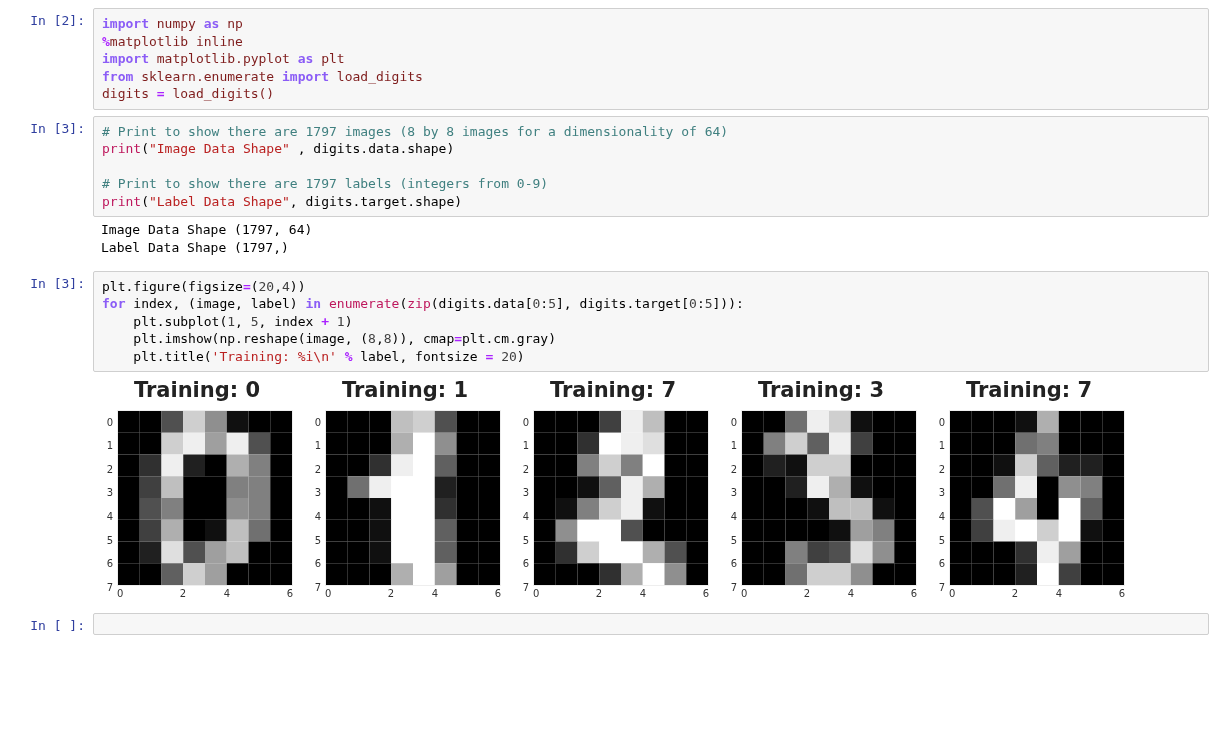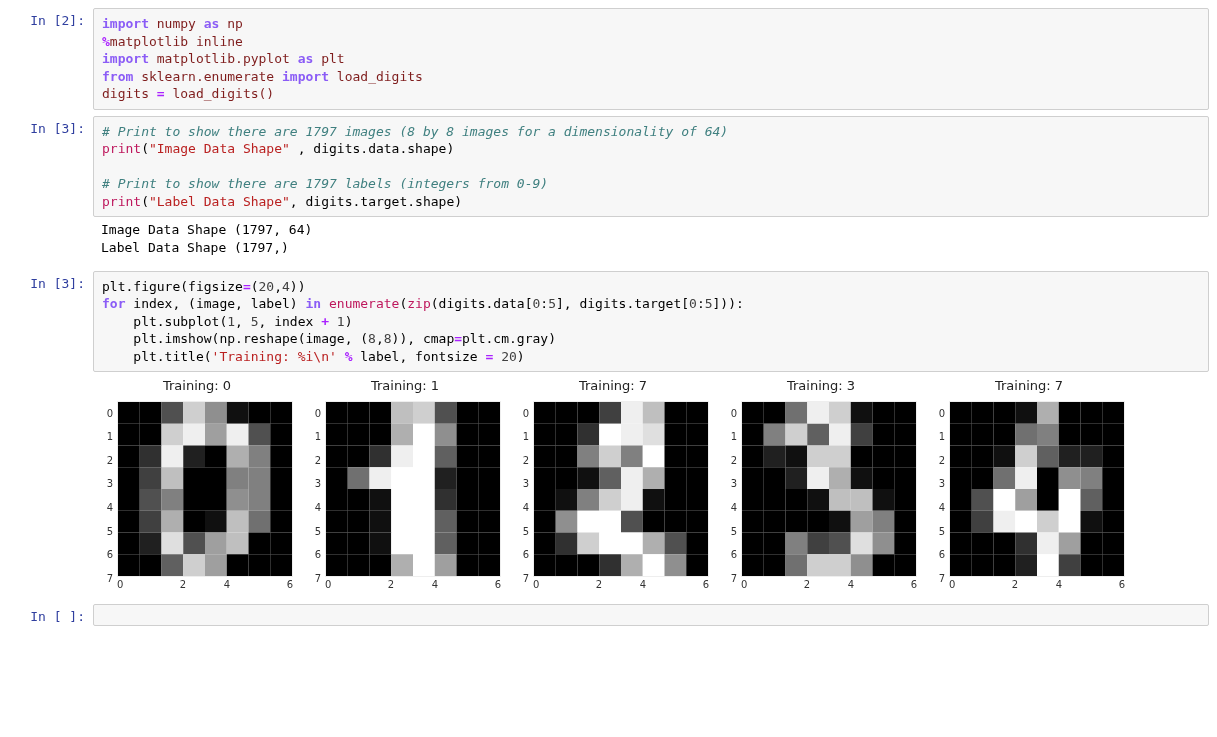--- a/index.html
+++ b/index.html
@@ -50,42 +50,43 @@
     font-size: 13px;
     line-height: 1.35;
     white-space: pre;
   }
 
   
   .tok-kw      { color: #8b5cf6; font-weight: 700; }                    
   .tok-op      { color: #AA22FF; font-weight: 700; }  
   .tok-num     { color: #404040; }                    
   .tok-str     { color: #BA2121; }                    
-  .tok-cmt     { color: #408080; font-style: italic; }
+  .tok-cmt     { color: #408080; }
   .tok-bi      { color: #be185d; }                    
   .tok-name    { color: #7f1d1d; }
 
   
   .figure {
     display: flex;
     flex-wrap: nowrap;
     gap: 16px;
     padding: 6px 0 8px 8px;
   }
   .subplot {
     display: flex;
     flex-direction: column;
     align-items: center;
   }
   .sub-title {
     font-family: "DejaVu Sans", Arial, sans-serif;
-    font-size: 13px;
+    font-size: 21px;
     color: #222;
     margin-bottom: 8px;
     white-space: nowrap;
+    font-weight: bold;
   }
   .axes-wrap {
     position: relative;
     display: flex;
     align-items: stretch;
   }
   .yticks {
     display: flex;
     flex-direction: column;
     justify-content: space-between;

